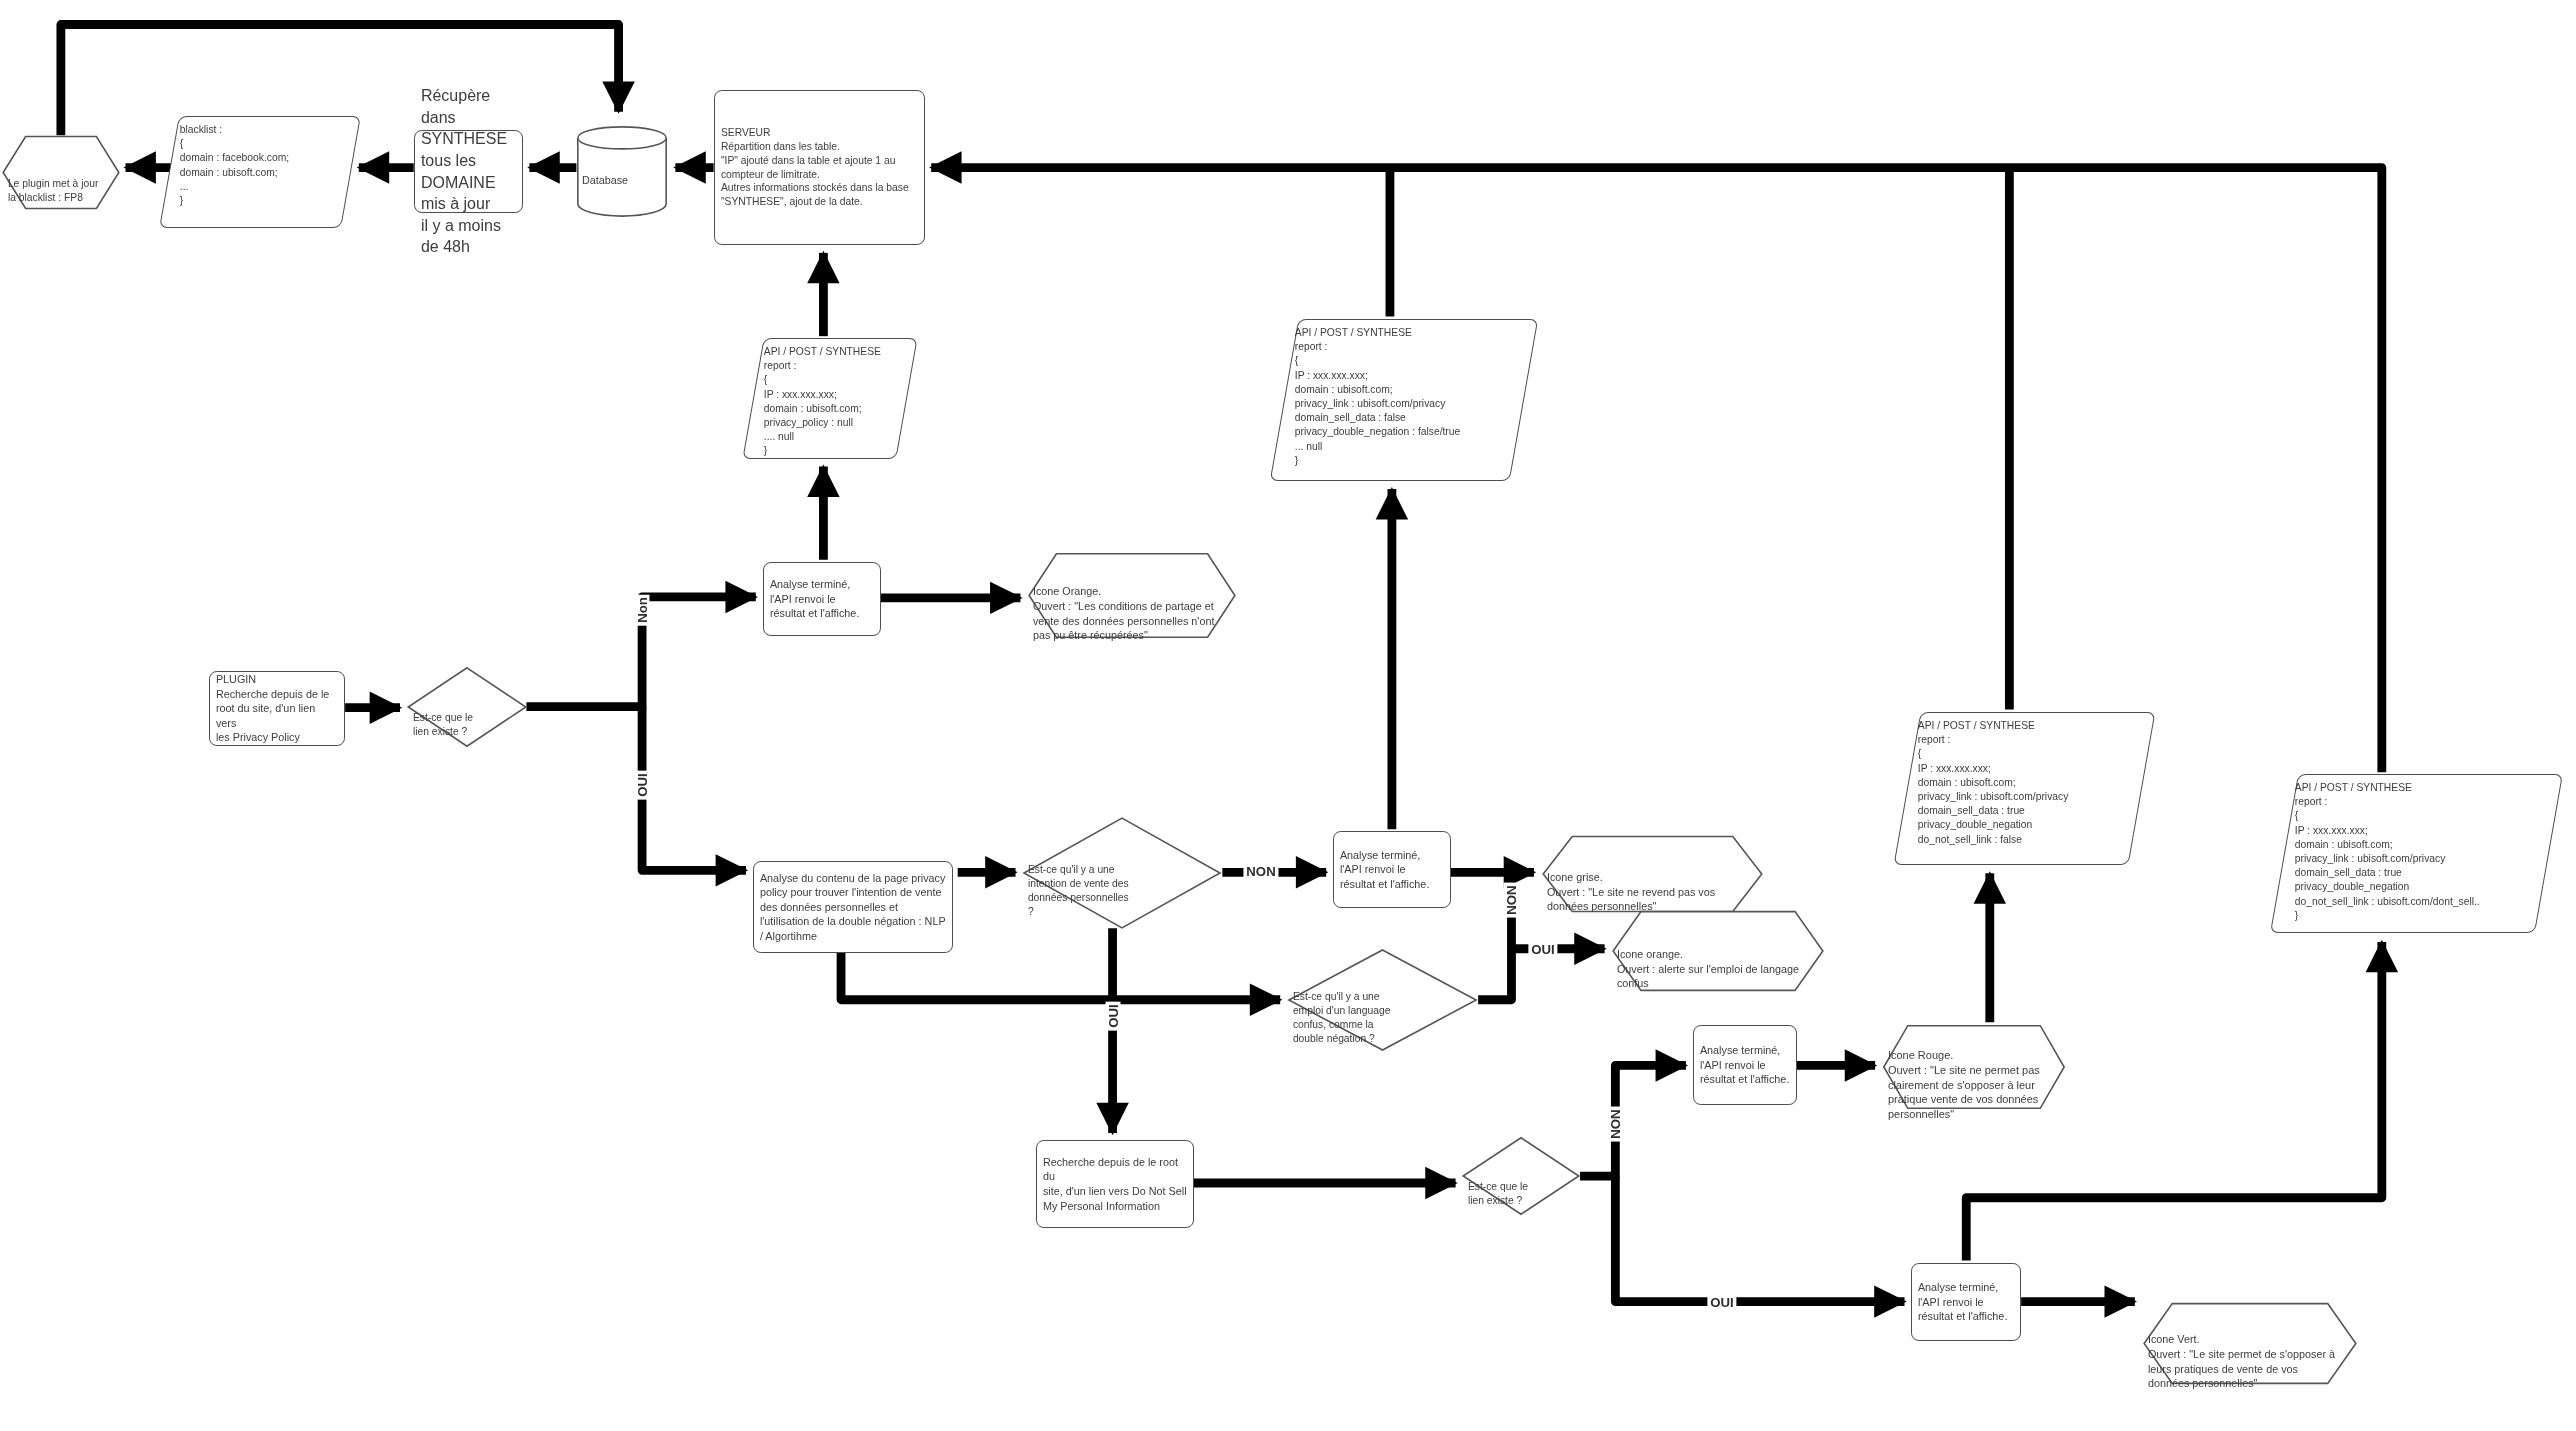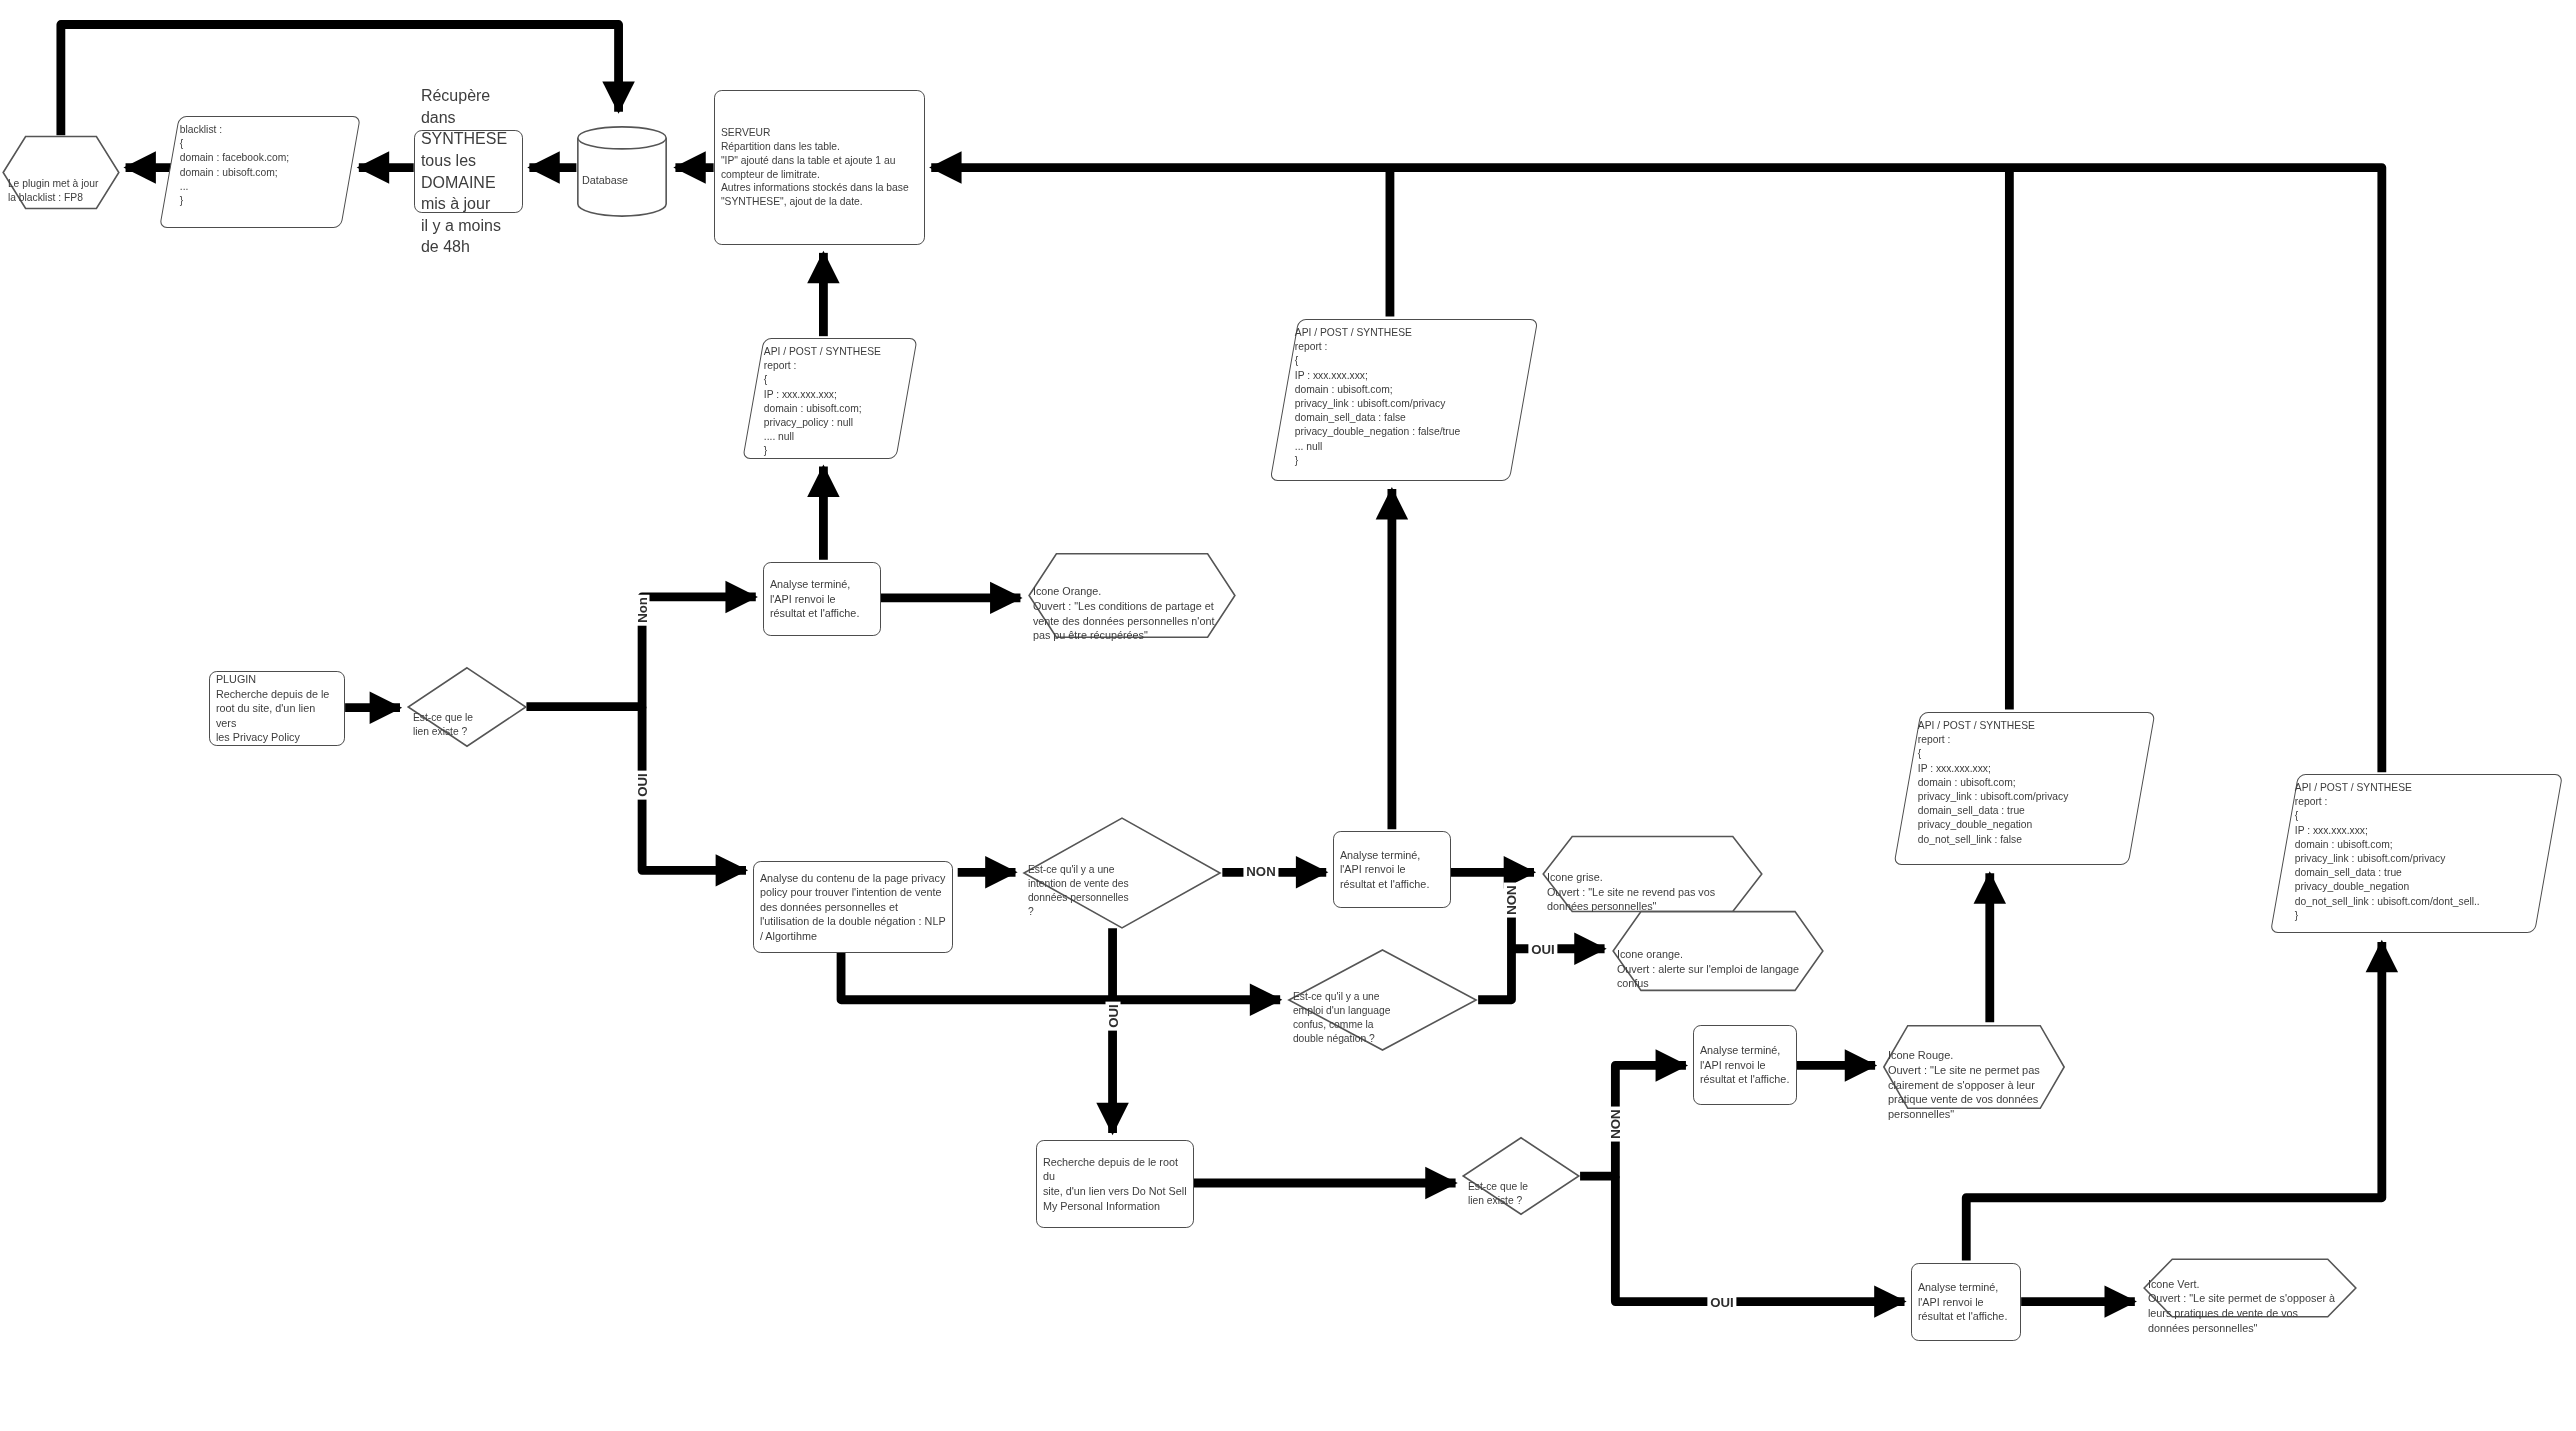--- a/index.html
+++ b/index.html
@@ -278,21 +278,21 @@
     <div class="txt" style="font-size:10.3px">Est-ce que le
 lien existe ?</div>
   </div>
 
   <div class="node rect" style="left:1911px;top:1263px;width:110px;height:78px">
     <div class="txt">Analyse terminé,
 l'API renvoi le
 résultat et l'affiche.</div>
   </div>
 
-  <div class="node shape" style="left:2142px;top:1258px;width:216px;height:60px">
+  <div class="node shape" style="left:2142px;top:1302px;width:216px;height:83px">
     <svg class="shape-svg" viewBox="0 0 100 100" preserveAspectRatio="none">
       <polygon class="outline" points="1,50 14,2 86,2 99,50 86,98 14,98" stroke="#54b3a7"></polygon>
     </svg>
     <div class="txt">Icone Vert.
 Ouvert : "Le site permet de s'opposer à
 leurs pratiques de vente de vos
 données personnelles"</div>
   </div>
 
   <div class="elabel v" style="left:642px;top:610px">Non</div>

